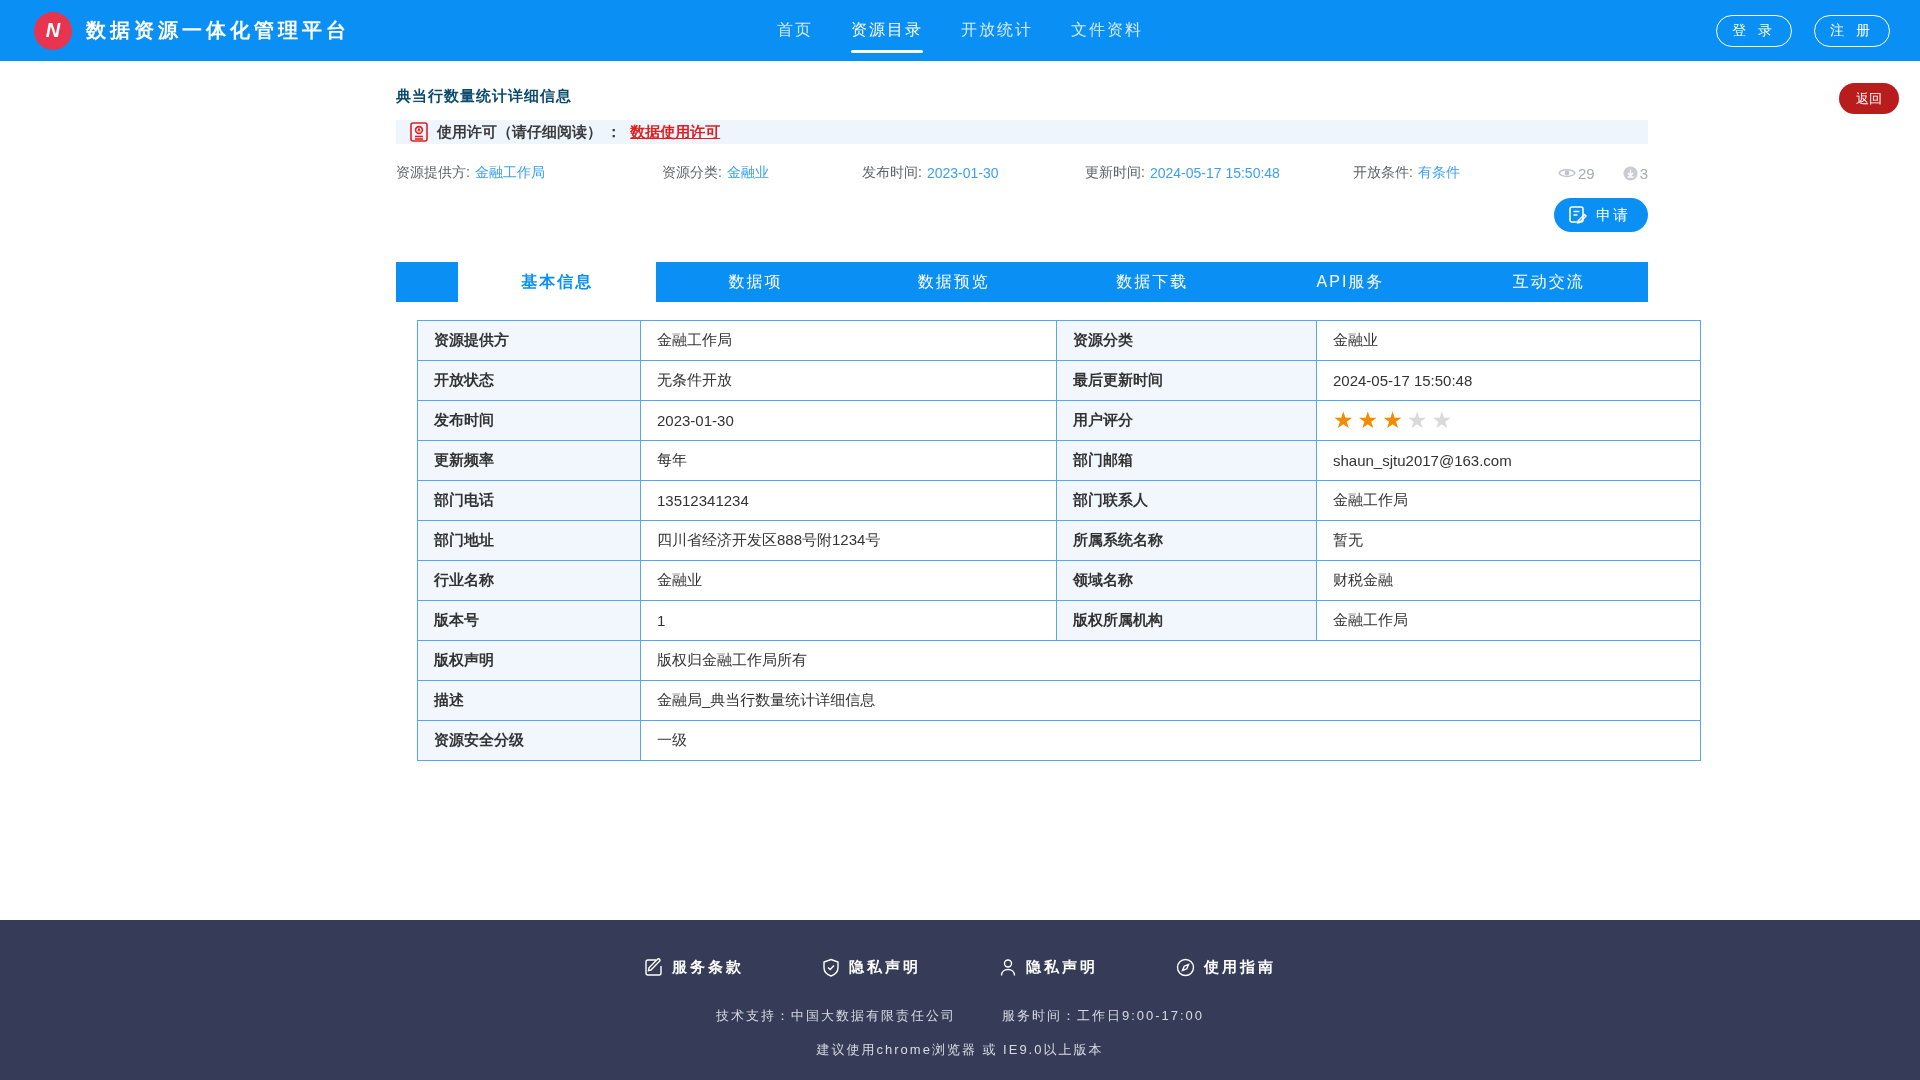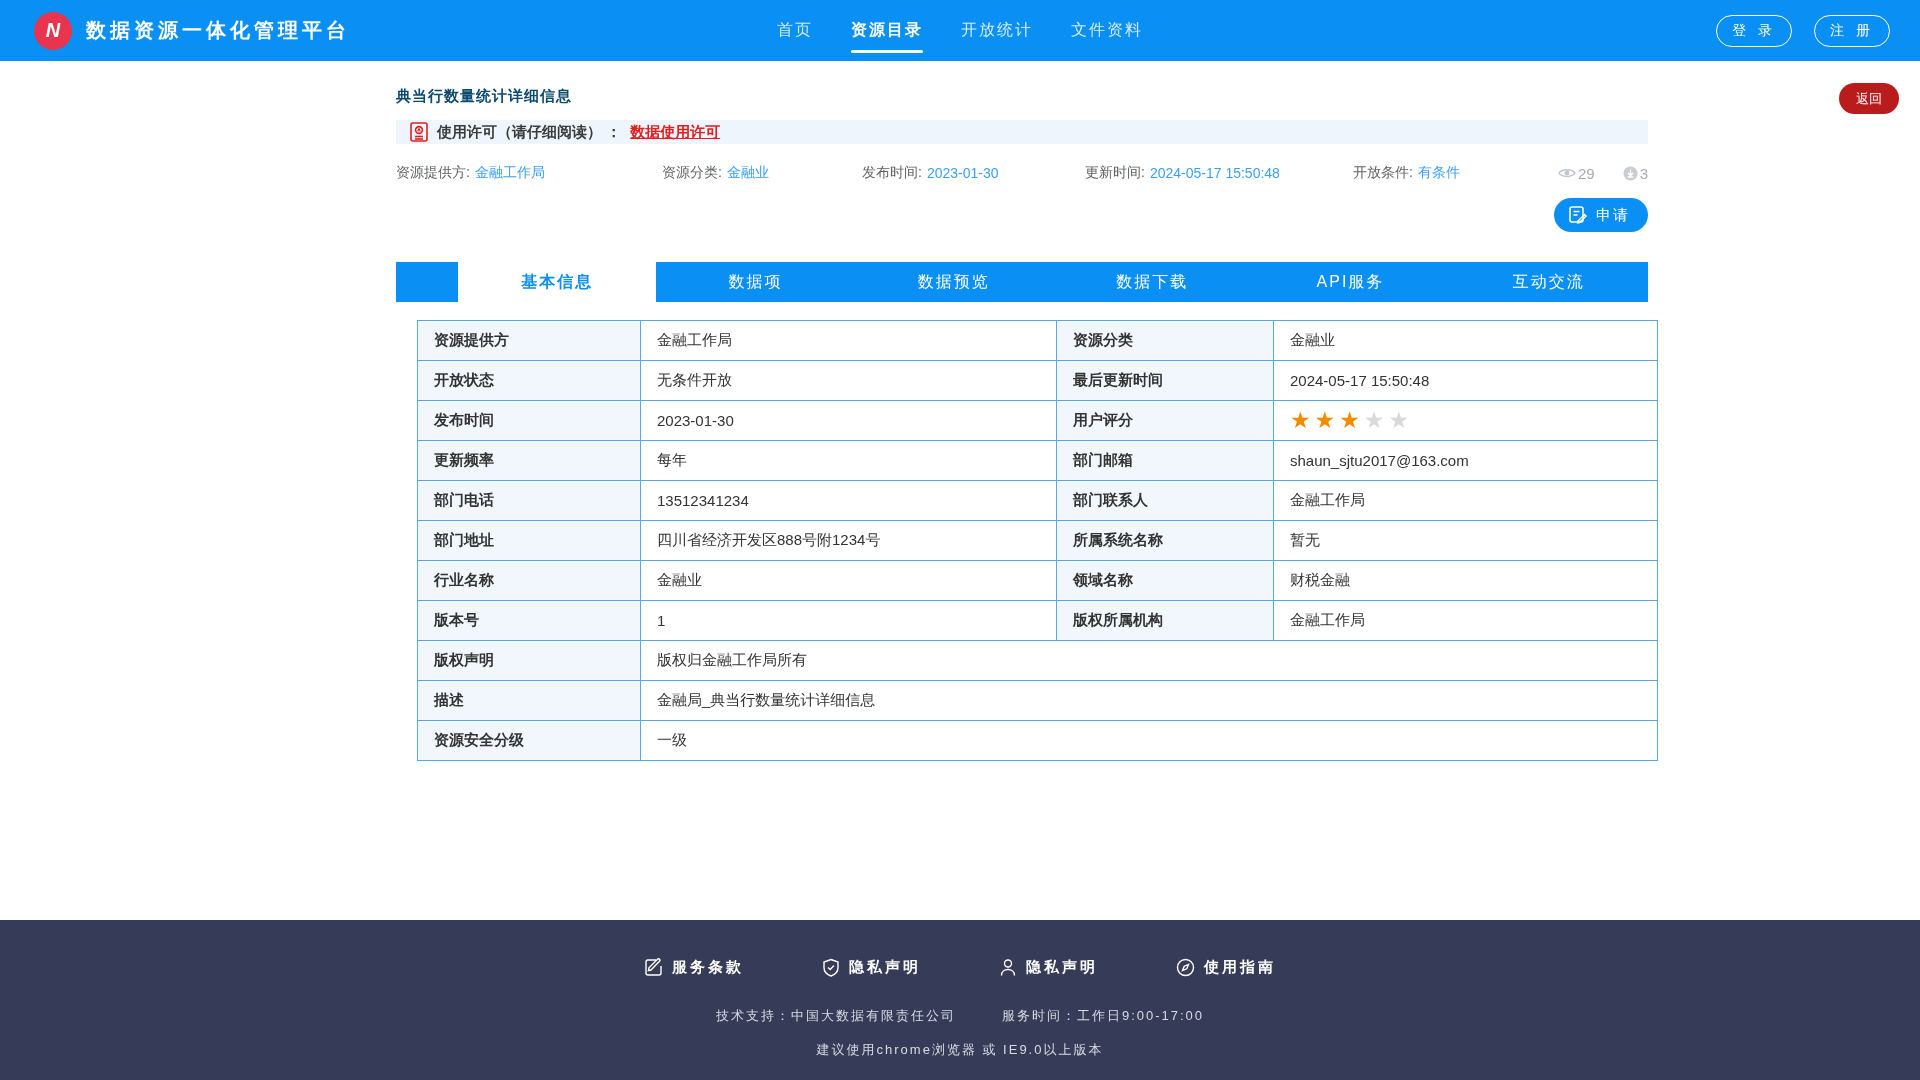--- a/index.html
+++ b/index.html
@@ -12,21 +12,21 @@
   .brand { display:flex; align-items:center; gap:14px; margin-left:14px; }
   .logo { width:38px; height:38px; border-radius:50%; background:#e8344e; color:#fff;
     display:flex; align-items:center; justify-content:center; font-weight:bold;
     font-style:italic; font-size:20px; }
   .brand-title { font-size:20px; letter-spacing:4px; font-weight:600; }
   .nav-center { position:absolute; left:50%; top:0; transform:translateX(-50%);
     height:61px; display:flex; align-items:center; gap:38px; }
   .nav-item { position:relative; font-size:16px; letter-spacing:2px;
     color:rgba(255,255,255,.82); height:61px; display:flex; align-items:center;
     cursor:pointer; }
-  .nav-item.active { color:#fff; font-weight:700; }
+  .nav-item.active { color:#fff; font-weight:400; }
   .nav-item.active::after { content:""; position:absolute; left:0; right:0; bottom:8px;
     height:3px; background:#fff; border-radius:2px; }
   .nav-right { margin-left:auto; display:flex; gap:22px; margin-right:10px; }
   .pill-btn { border:1px solid #fff; border-radius:17px; padding:6px 15px;
     font-size:14px; letter-spacing:4px; color:#fff; background:transparent; cursor:pointer; }
 
   
   .content { position:relative; width:1252px; margin-left:396px; }
   .page-title { margin-top:26px; font-size:15px; font-weight:bold; color:#0c4a6e;
     letter-spacing:1px; }
@@ -63,21 +63,21 @@
   .tab { flex:1; display:flex; align-items:center; justify-content:center;
     color:#fff; font-size:16px; letter-spacing:2px; cursor:pointer; }
   .tab.active { background:#fff; color:#0a90f5; font-weight:bold; }
 
   
   .info-table { margin:18px 0 0 21px; width:1210px; border-collapse:collapse;
     table-layout:fixed; }
   .info-table td { border:1px solid #55a8f0; height:40px; font-size:15px;
     color:#333; padding:0 16px; }
   .info-table td.lbl { background:#f1f7fd; font-weight:bold; }
-  .c0 { width:223px; } .c1 { width:416px; } .c2 { width:217px; } .c3 { width:384px; }
+  .c0 { width:223px; } .c1 { width:416px; } .c2 { width:260px; } .c3 { width:384px; }
   .stars { font-size:23px; letter-spacing:4px; line-height:1; }
   .stars .on { color:#f28b00; }
   .stars .off { color:#d9d9d9; }
 
   
   .footer { position:absolute; left:0; top:920px; width:1920px; height:160px;
     background:#363c57; color:#fff; }
   .footer-links { display:flex; justify-content:center; gap:78px; padding-top:38px; }
   .footer-link { display:flex; align-items:center; gap:9px; font-size:15px;
     font-weight:bold; letter-spacing:3px; cursor:pointer; }

